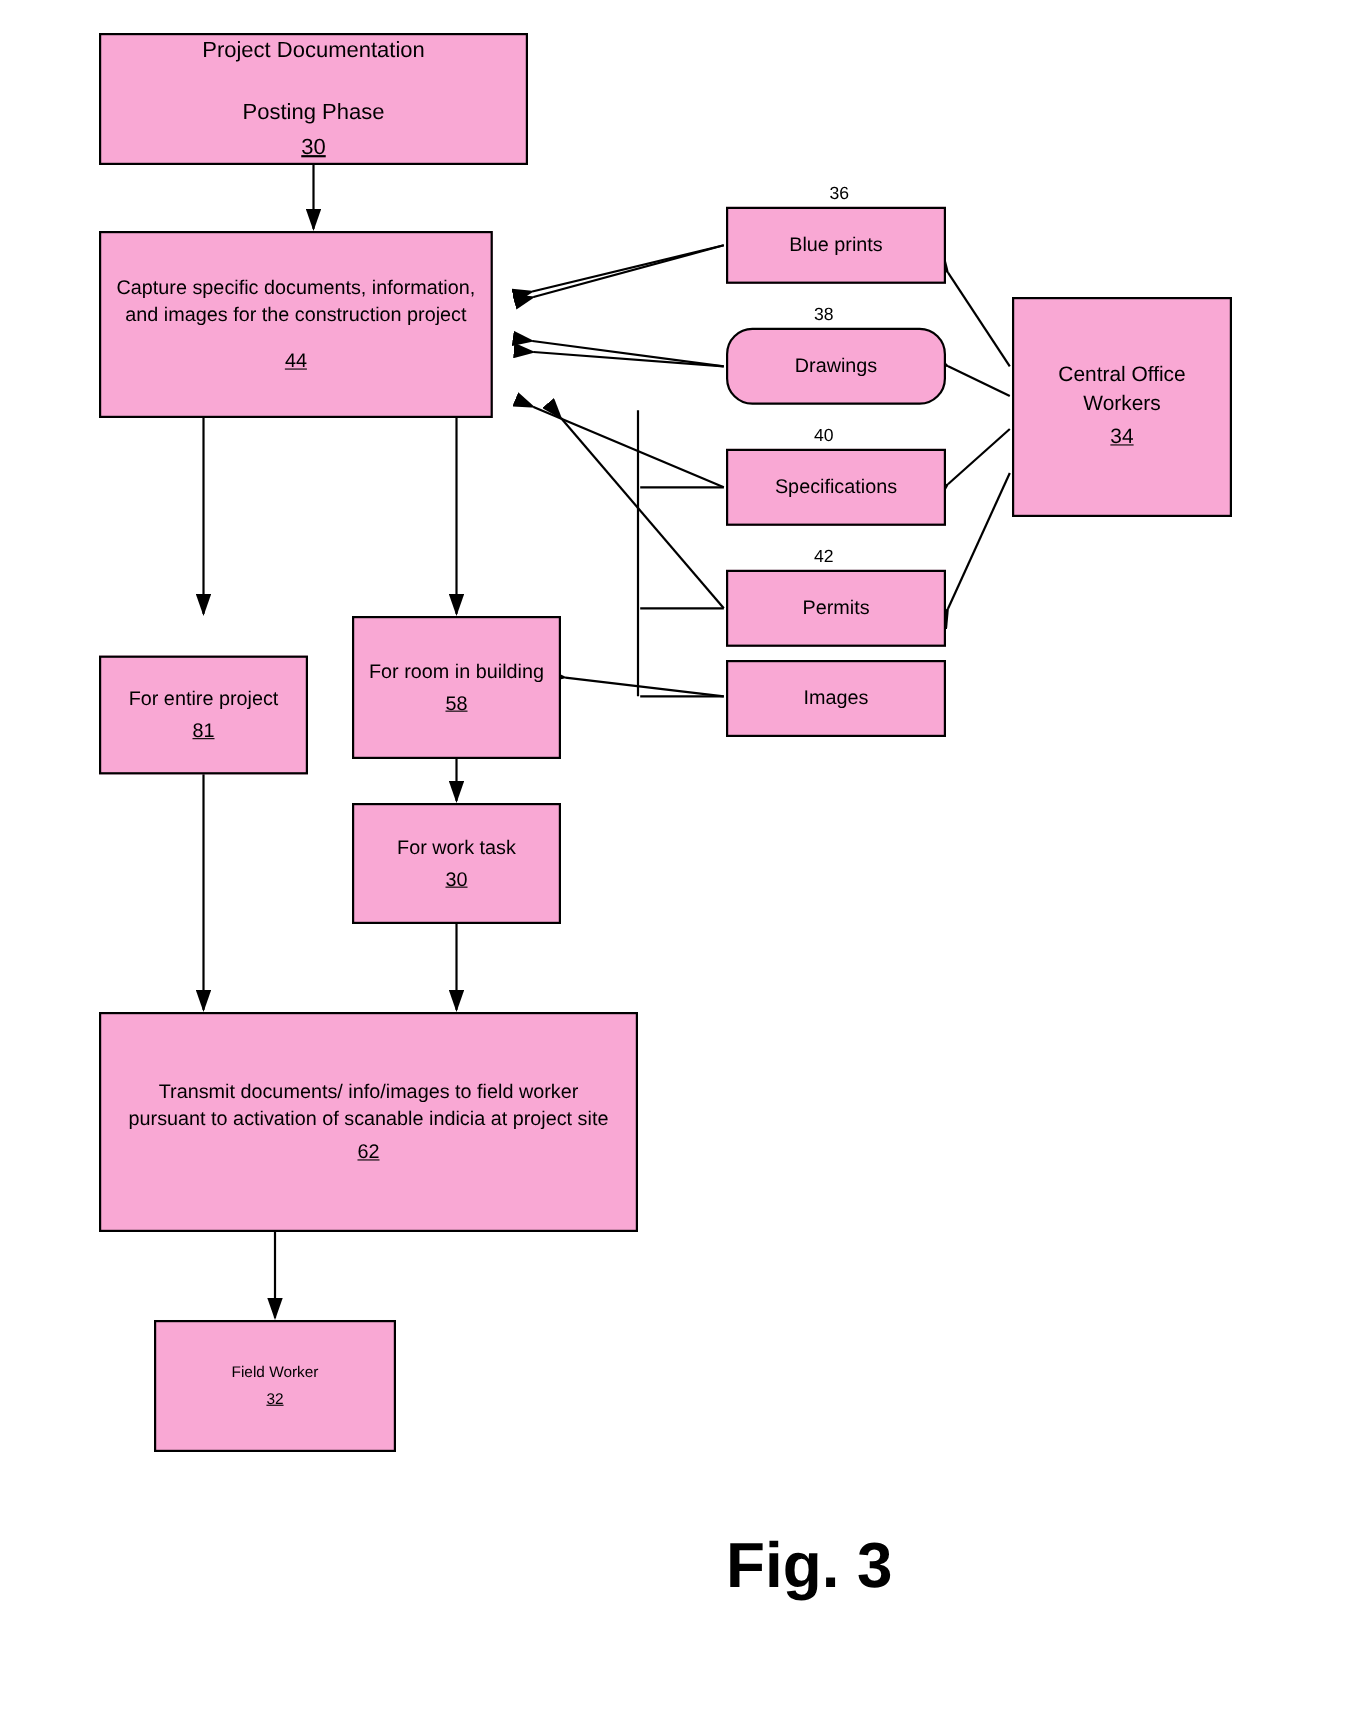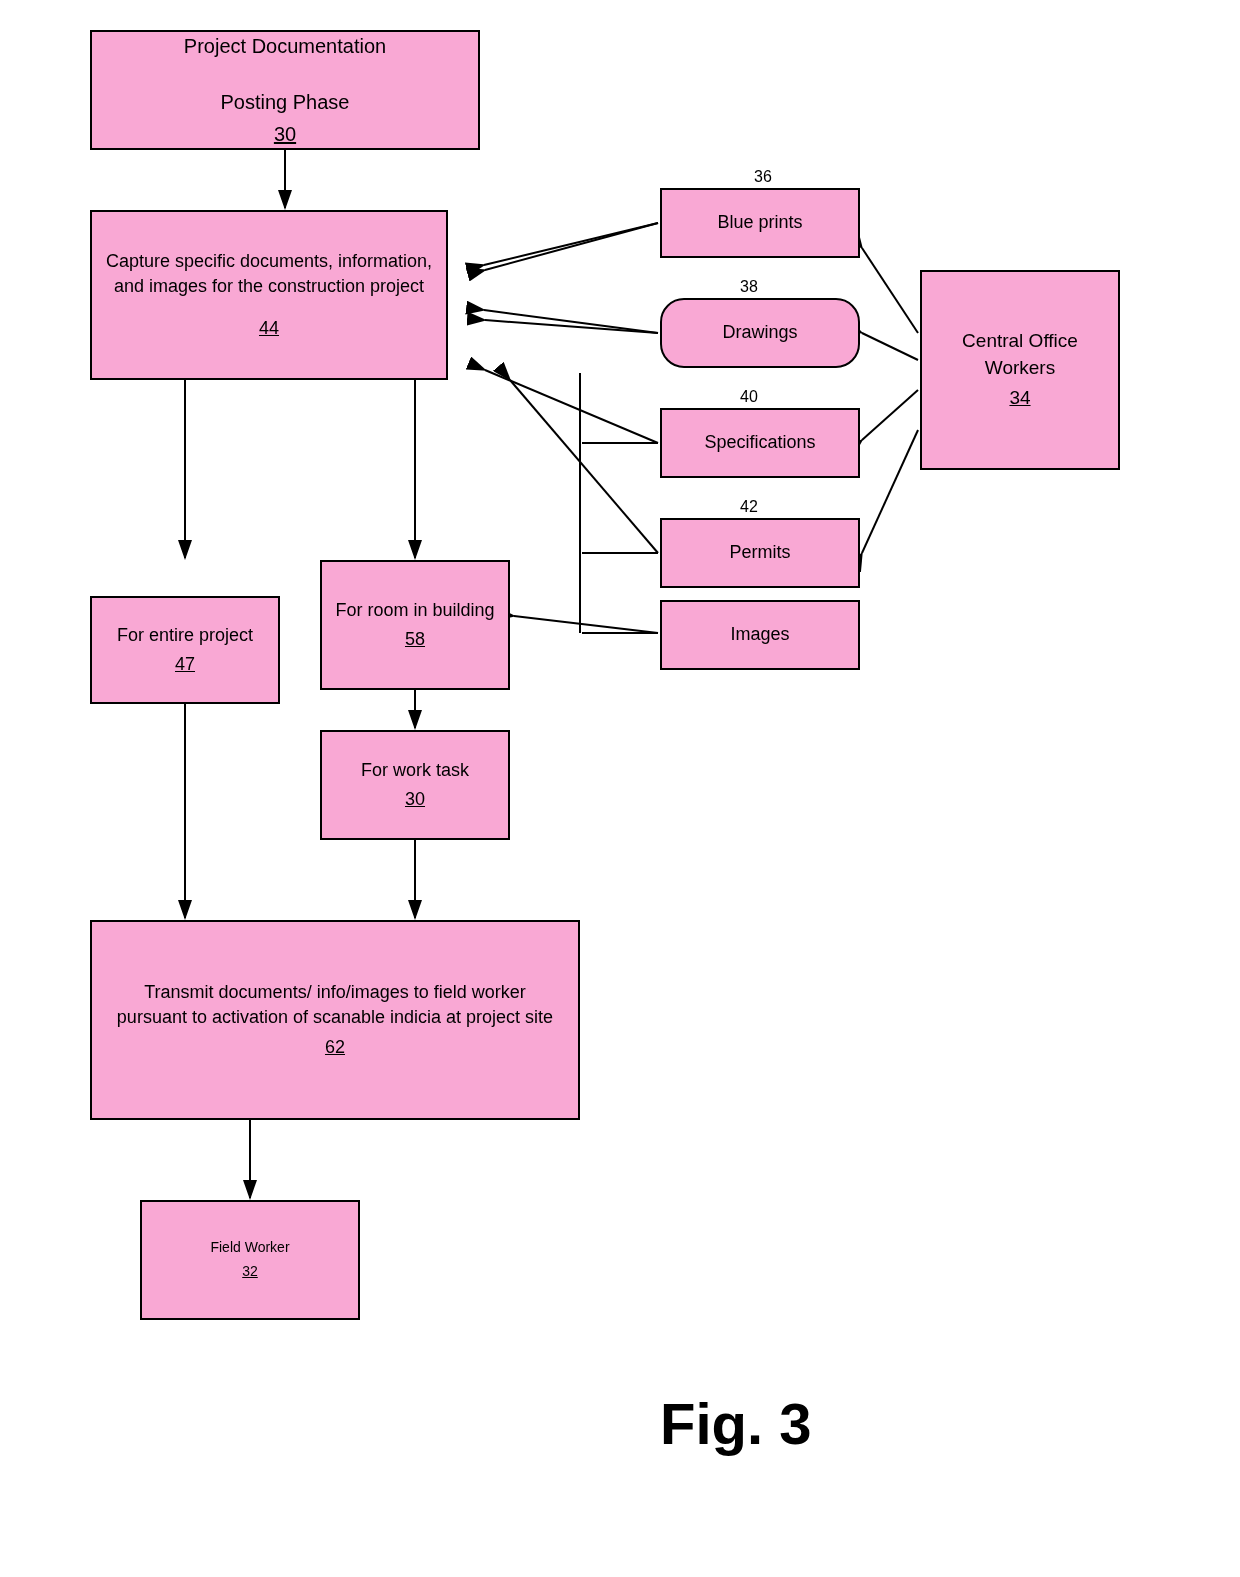--- a/index.html
+++ b/index.html
@@ -120,21 +120,21 @@
     <span class="ref">30</span>
   </div>
 
   <div class="box" style="left:90px; top:210px; width:358px; height:170px; font-size:18px; padding:10px;gap:12px;">
     <span>Capture specific documents, information, and images for the construction project</span>
     <span class="ref">44</span>
   </div>
 
   <div class="box" style="left:90px; top:560px; width:190px; height:108px; font-size:18px; padding:8px;margin-top:36px;">
     <span>For entire project</span>
-    <span class="ref">47</span>
+    <span class="ref">81</span>
   </div>
 
   <div class="box" style="left:320px; top:560px; width:190px; height:130px; font-size:18px; padding:11px;">
     <span>For room in building</span>
     <span class="ref">58</span>
   </div>
 
   <div class="box" style="left:320px; top:730px; width:190px; height:110px; font-size:18px; padding:8px;">
     <span>For work task</span>
     <span class="ref">30</span>

